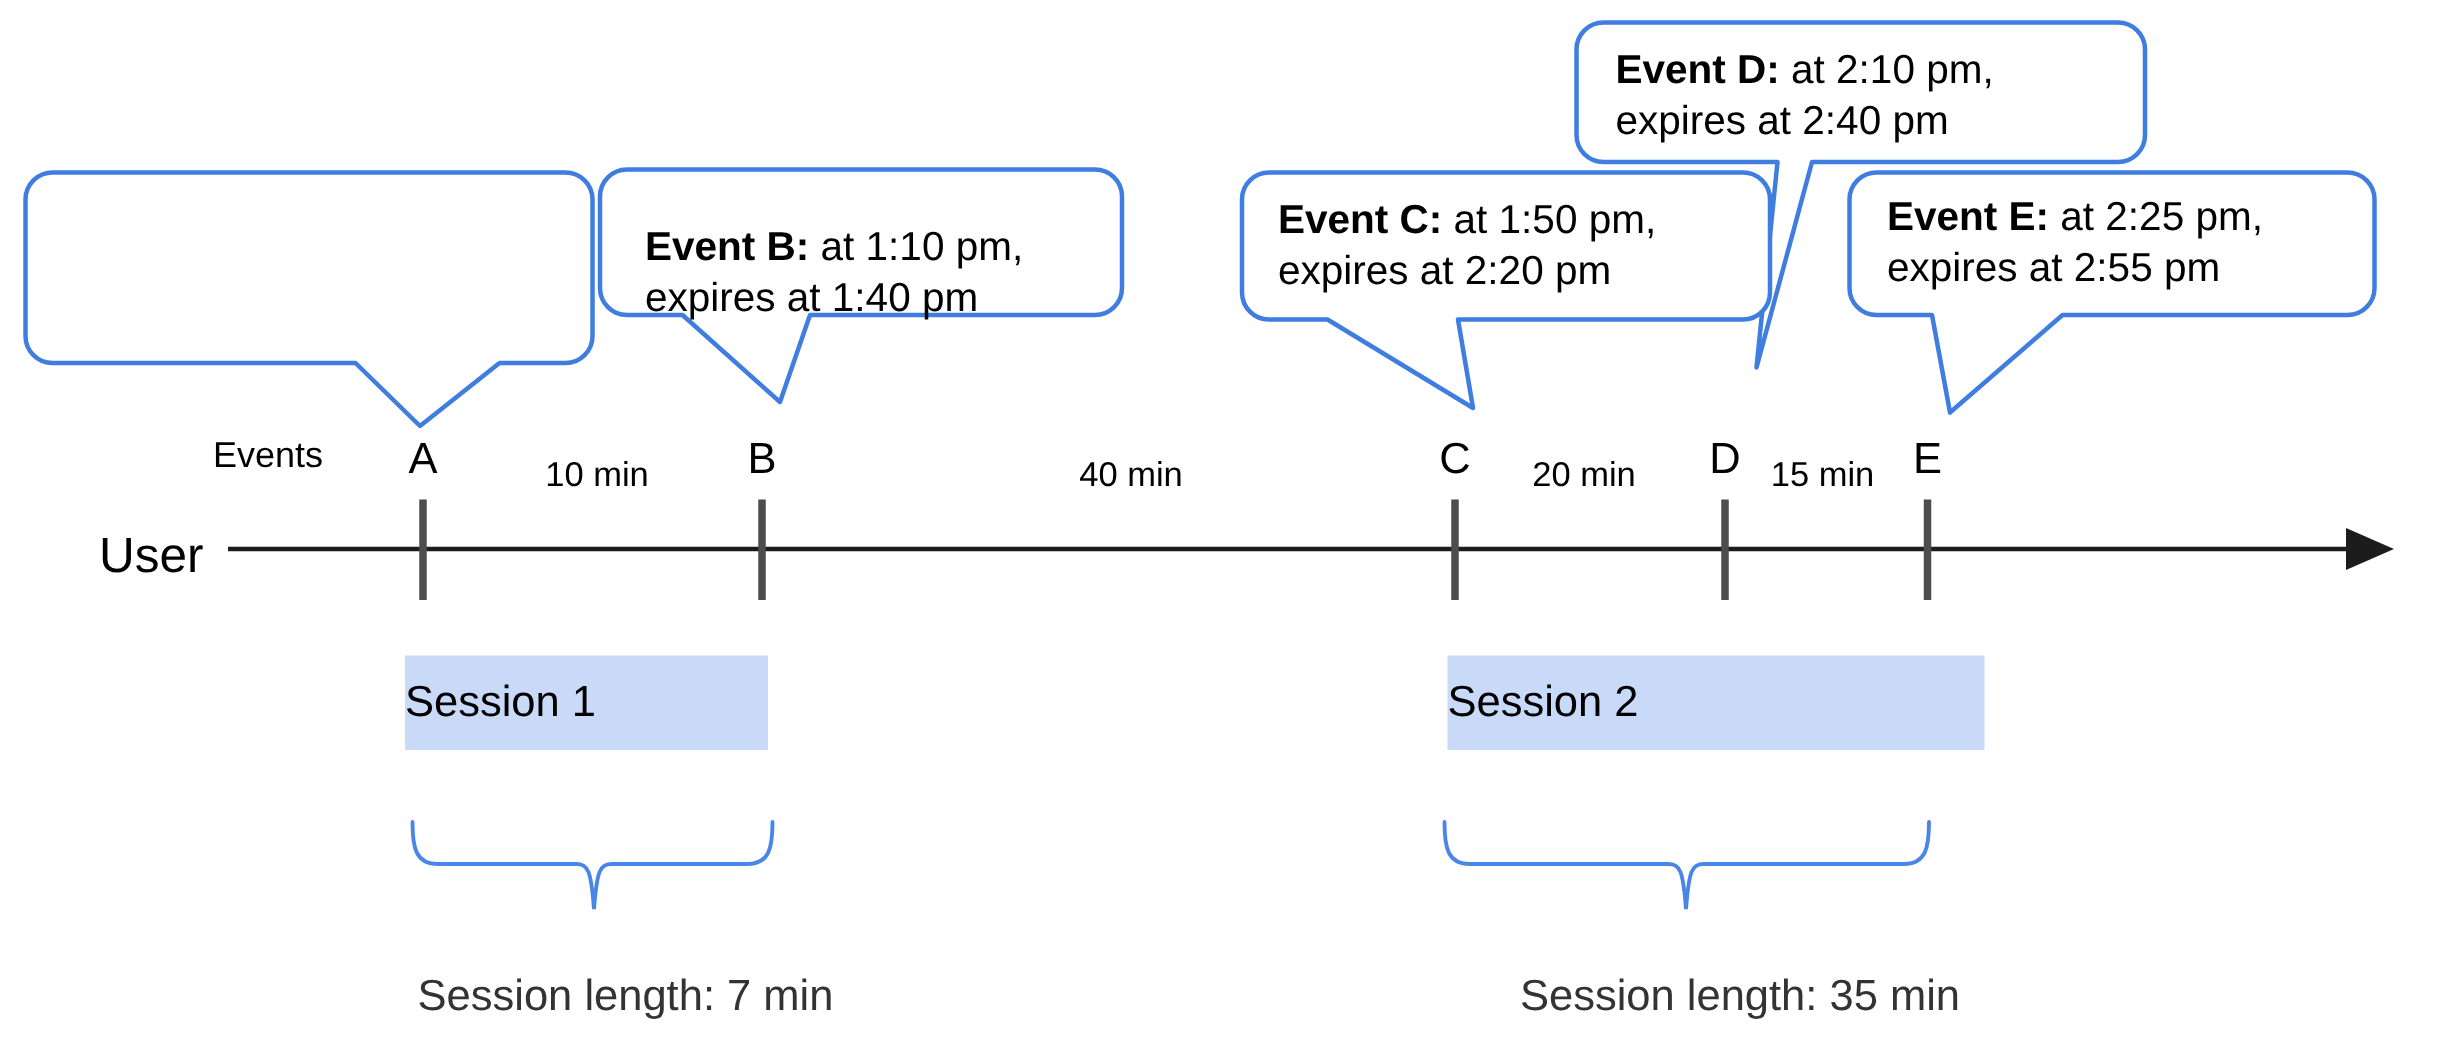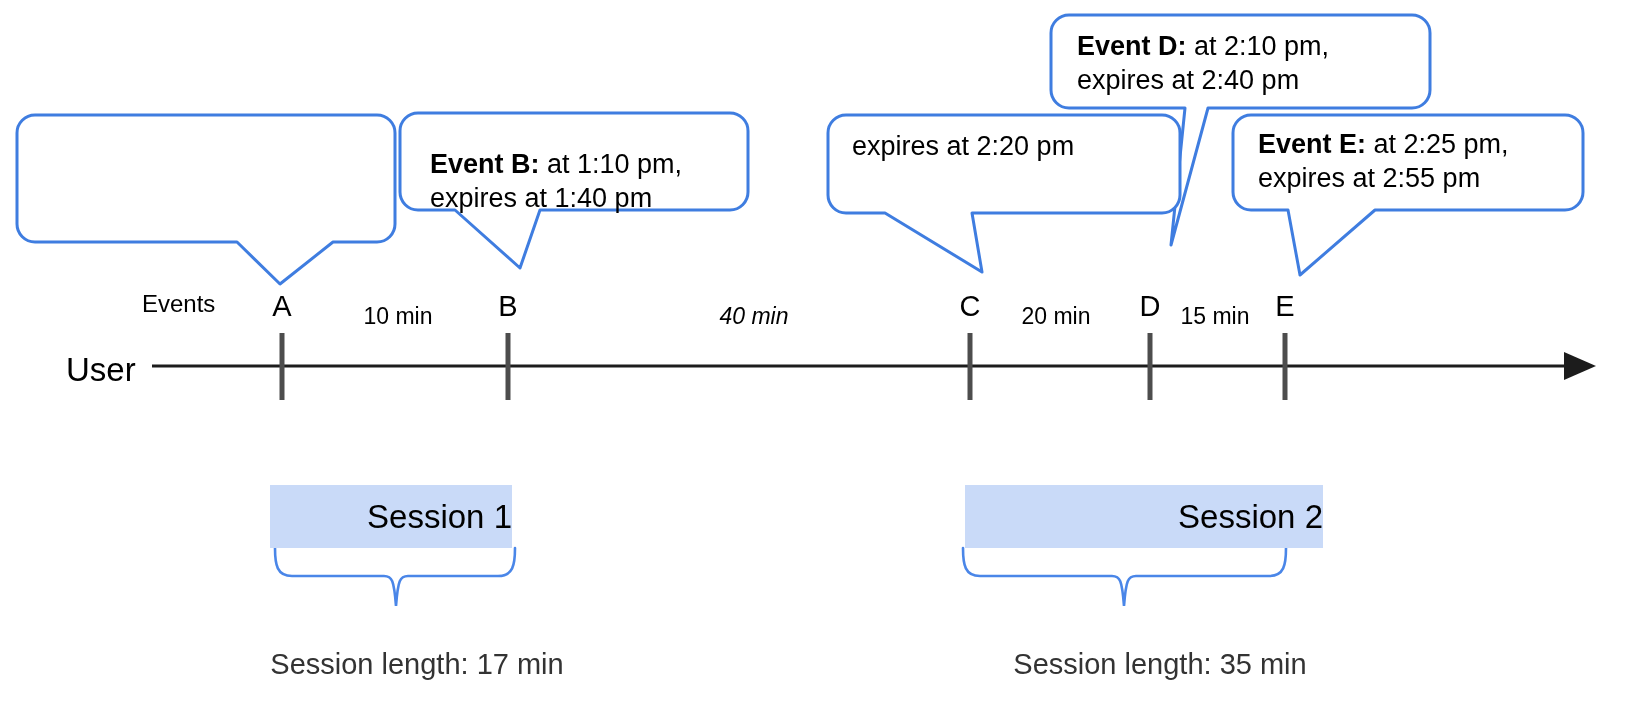--- a/index.html
+++ b/index.html
@@ -12,21 +12,21 @@
   .brace-path { fill:none; stroke:#4a86e8; stroke-width:2.6; stroke-linecap:round; }
   .txt { position:absolute; white-space:nowrap; }
   .bubble-text { font-size:27px; line-height:34px; }
   .bubble-text .b { font-weight:bold; }
   .events-label { font-size:24px; }
   .user-label { font-size:33px; }
   .letter { font-size:29px; transform:translateX(-50%); }
   .interval { font-size:23px; transform:translateX(-50%); }
   .session-box {
     position:absolute; background:#c9daf8; height:63px;
-    display:flex; align-items:center; justify-content:flex-end; font-size:33px;margin-top:48px;
+    display:flex; align-items:center; justify-content:flex-start; font-size:29px;
   }
   .length-label { font-size:29px; color:#333333; transform:translateX(-50%); }
 </style>
 </head>
 <body>
 
 <div class="canvas">
 
   <svg class="layer" viewBox="0 0 1634 702">
 
@@ -47,20 +47,21 @@
 
     <path class="brace-path" d="M 275 548 C 275 565 277 576 292 576 L 384 576 C 392 576 394 580 396 606 C 398 580 400 576 408 576 L 498 576 C 513 576 515 565 515 548"></path>
     <path class="brace-path" d="M 963 548 C 963 565 965 576 980 576 L 1112 576 C 1120 576 1122 580 1124 606 C 1126 580 1128 576 1136 576 L 1269 576 C 1284 576 1286 565 1286 548"></path>
   </svg>
 
   <div class="txt bubble-text" style="left:430px; top:127px;margin-top:20px;">
     <div><span class="b">Event B:</span><span> at 1:10 pm,</span></div>
     <div>expires at 1:40 pm</div>
   </div>
   <div class="txt bubble-text" style="left:852px; top:129px;">
+    <div><span class="b">Event C:</span><span> at 1:50 pm,</span></div>
     <div>expires at 2:20 pm</div>
   </div>
   <div class="txt bubble-text" style="left:1077px; top:29px;">
     <div><span class="b">Event D:</span><span> at 2:10 pm,</span></div>
     <div>expires at 2:40 pm</div>
   </div>
   <div class="txt bubble-text" style="left:1258px; top:127px;">
     <div><span class="b">Event E:</span><span> at 2:25 pm,</span></div>
     <div>expires at 2:55 pm</div>
   </div>
@@ -68,27 +69,27 @@
   <div class="txt events-label" style="left:142px; top:290px;">Events</div>
   <div class="txt user-label" style="left:66px; top:351px;">User</div>
 
   <div class="txt letter" style="left:282px; top:290px;">A</div>
   <div class="txt letter" style="left:508px; top:290px;">B</div>
   <div class="txt letter" style="left:970px; top:290px;">C</div>
   <div class="txt letter" style="left:1150px; top:290px;">D</div>
   <div class="txt letter" style="left:1285px; top:290px;">E</div>
 
   <div class="txt interval" style="left:398px; top:303px;text-align:center;">10 min</div>
-  <div class="txt interval" style="left:754px; top:303px;font-style:italic;">40 min</div>
+  <div class="txt interval" style="left:754px; top:303px;">40 min</div>
   <div class="txt interval" style="left:1056px; top:303px;">20 min</div>
   <div class="txt interval" style="left:1215px; top:303px;">15 min</div>
 
   <div class="session-box" style="left:270px; top:437px; width:242px;">
     <span>Session 1</span>
   </div>
   <div class="session-box" style="left:965px; top:437px; width:358px;">
     <span>Session 2</span>
   </div>
 
-  <div class="txt length-label" style="left:417px; top:648px;">Session length: 17 min</div>
+  <div class="txt length-label" style="left:417px; top:648px;">Session length: 7 min</div>
   <div class="txt length-label" style="left:1160px; top:648px;">Session length: 35 min</div>
 
 </div>
 
 </body></html>

